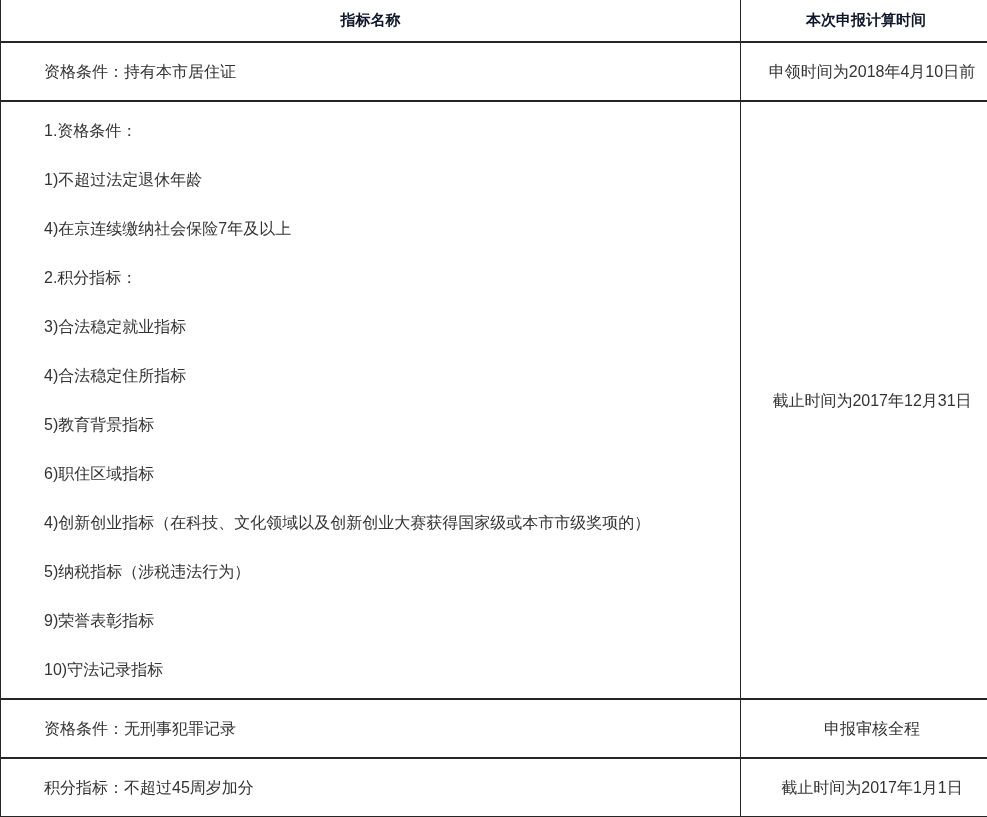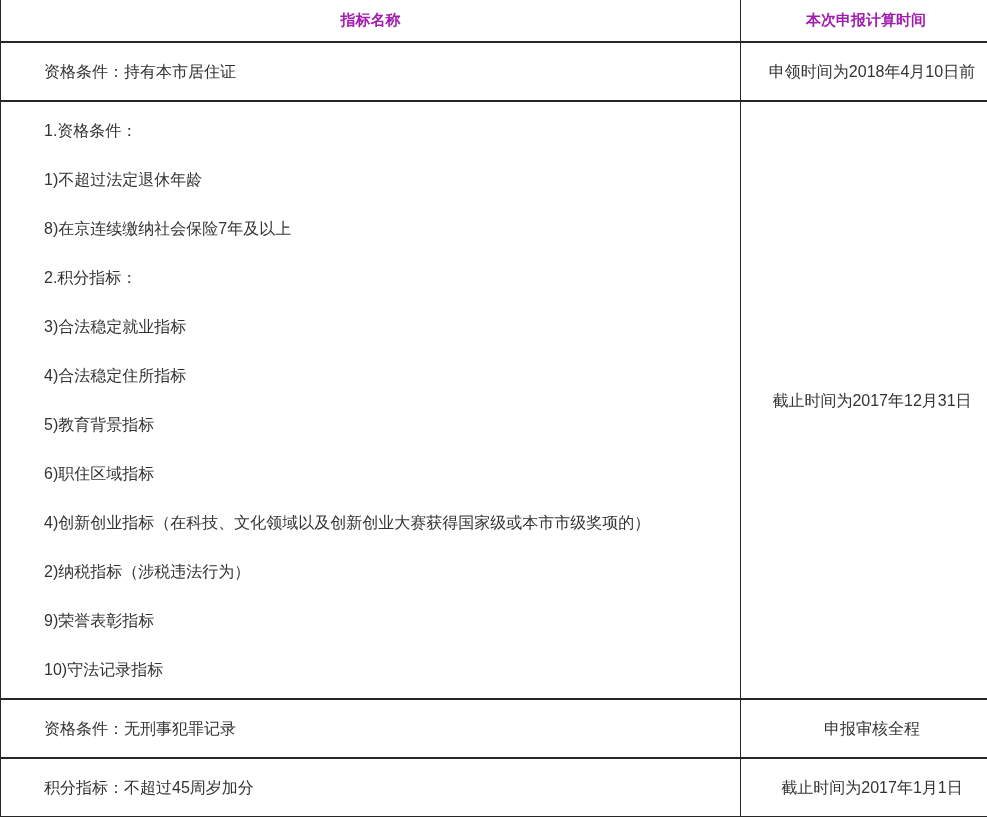--- a/index.html
+++ b/index.html
@@ -30,21 +30,21 @@
     border-bottom: 2px solid #262626;
     vertical-align: middle;
     background: #ffffff;
   }
   thead th {
     border-top: none;
     height: 41px;
     font-size: 15px;
     font-weight: bold;
     text-align: center;
-    color: #a21caf;
+    color: #0f172a;
     padding: 0;
   }
   thead th.time-col {
     padding-left: 4px;
   }
   td.name-cell {
     padding: 0 3px;
     text-align: left;
     font-size: 16px;
   }
@@ -82,28 +82,28 @@
       <td class="name-cell">
         <p>资格条件：持有本市居住证</p>
       </td>
       <td class="time-cell">申领时间为2018年4月10日前</td>
     </tr>
 
     <tr>
       <td class="name-cell">
         <p>1.资格条件：</p>
         <p>1)不超过法定退休年龄</p>
-        <p>8)在京连续缴纳社会保险7年及以上</p>
+        <p>4)在京连续缴纳社会保险7年及以上</p>
         <p>2.积分指标：</p>
         <p>3)合法稳定就业指标</p>
         <p>4)合法稳定住所指标</p>
         <p>5)教育背景指标</p>
         <p>6)职住区域指标</p>
         <p>4)创新创业指标（在科技、文化领域以及创新创业大赛获得国家级或本市市级奖项的）</p>
-        <p>2)纳税指标（涉税违法行为）</p>
+        <p>5)纳税指标（涉税违法行为）</p>
         <p>9)荣誉表彰指标</p>
         <p>10)守法记录指标</p>
       </td>
       <td class="time-cell">截止时间为2017年12月31日</td>
     </tr>
 
     <tr class="single-row">
       <td class="name-cell">
         <p>资格条件：无刑事犯罪记录</p>
       </td>

